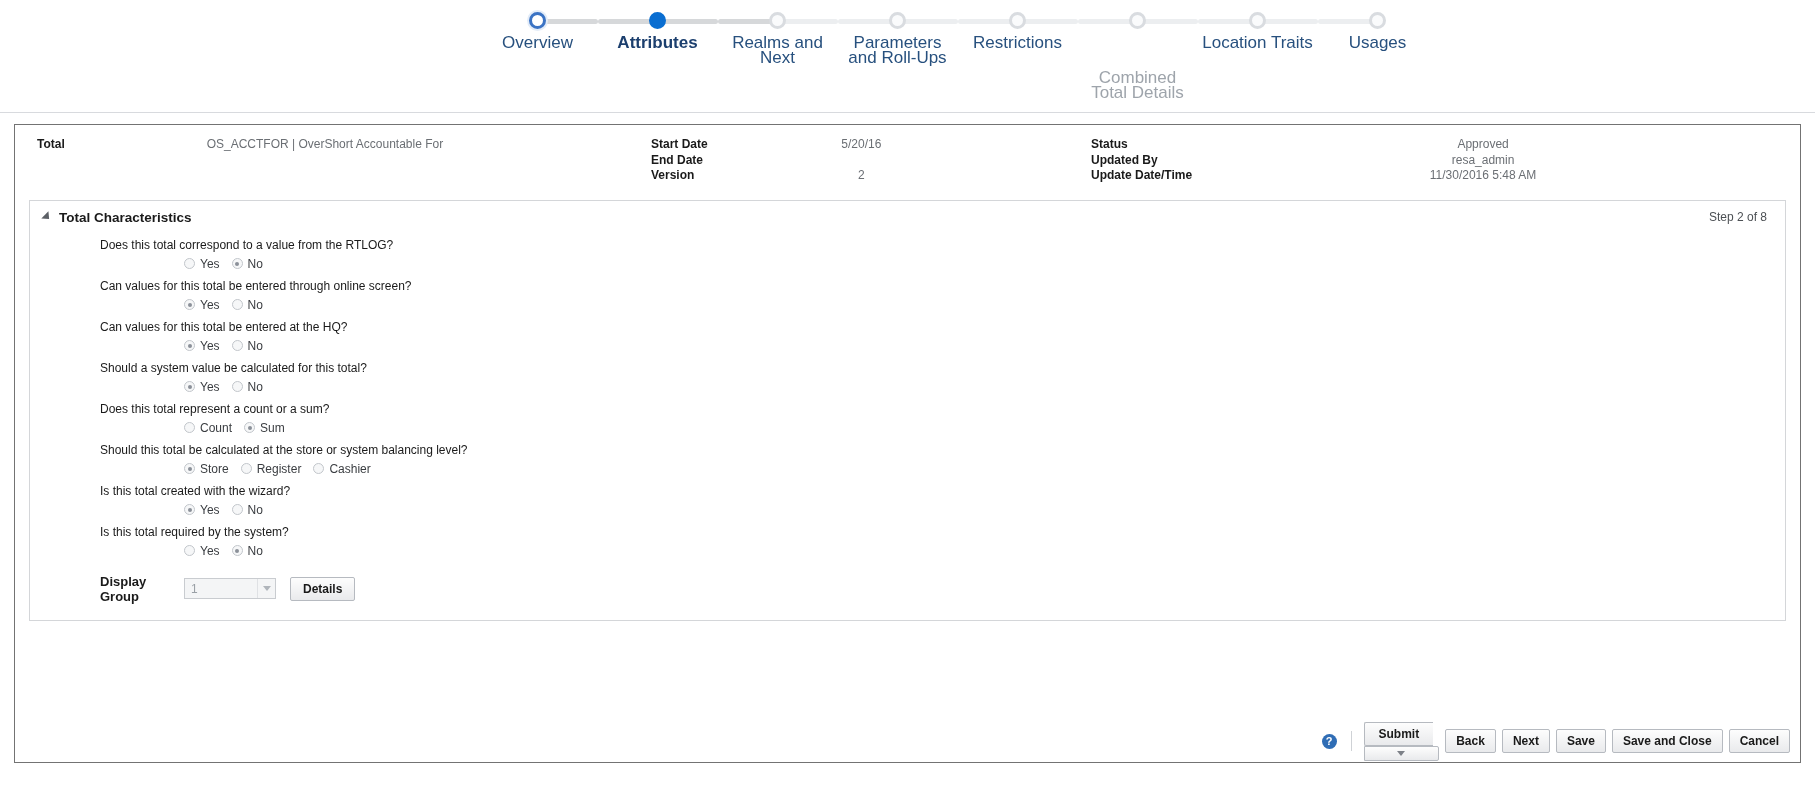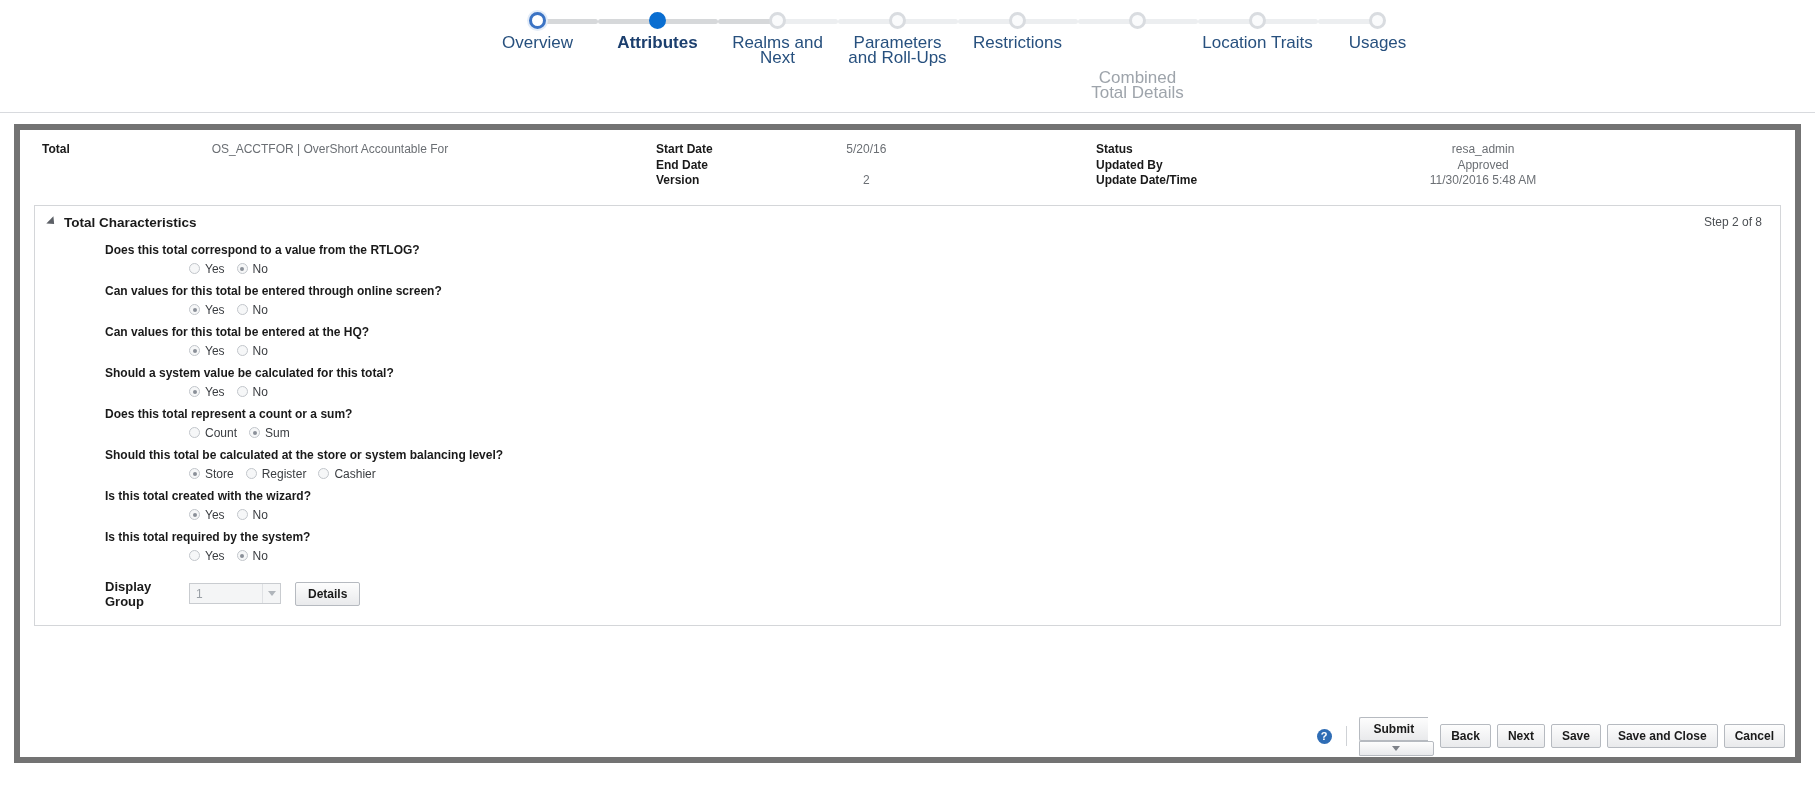--- a/index.html
+++ b/index.html
@@ -93,21 +93,21 @@
 
   
   .top-rule {
     border-top: 1px solid #d8dade;
     margin-top: 12px;
   }
 
   
   .page-panel {
     margin: 11px 14px 0 14px;
-    border: 6px solid #737373;
+    border: 1px solid #737373;
     background: #ffffff;
     height: 639px;
     box-sizing: border-box;
     position: relative;
   }
 
   
   .summary {
     display: flex;
     padding: 12px 22px 12px 22px;
@@ -177,21 +177,21 @@
     font-size: 12px;
     color: #4c5054;
     padding-right: 6px;
   }
 
   
   .q-block { padding-left: 70px; margin-top: 8px; }
   .q-block:first-of-type { margin-top: 9px; }
   .q-text {
     font-size: 12px;
-    font-weight: bold;
+    font-weight: normal;
     color: #1a1a1a;
     line-height: 14px;
   }
   .q-options {
     margin-top: 5px;
     padding-left: 84px;
     display: flex;
     align-items: center;
   }
   .opt {
@@ -416,22 +416,22 @@
           <div class="sum-row-value">2</div>
         </div>
     </div>
     <div class="sum-col c3">
       <div class="sum-labels" id="sum3-labels">
           <div class="sum-row-label">Status</div>
           <div class="sum-row-label">Updated By</div>
           <div class="sum-row-label">Update Date/Time</div>
         </div>
       <div class="sum-values" id="sum3-values">
+          <div class="sum-row-value">Approved</div>
           <div class="sum-row-value">resa_admin</div>
-          <div class="sum-row-value">Approved</div>
           <div class="sum-row-value">11/30/2016 5:48 AM</div>
         </div>
     </div>
   </div>
 
   <div class="inner-card">
     <div class="card-head">
       <span class="disclose"></span>
       <span class="card-title">Total Characteristics</span>
       <span class="step-indicator">Step 2 of 8</span>

